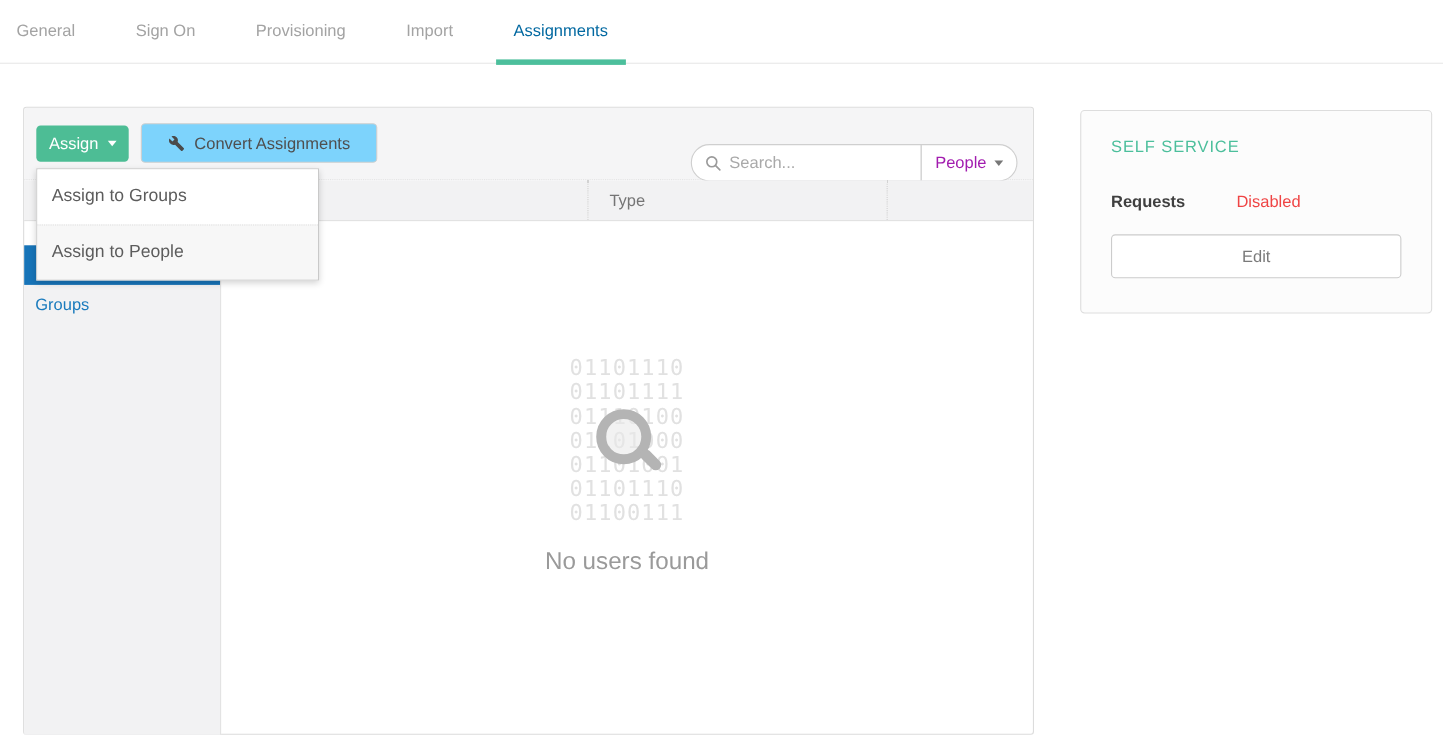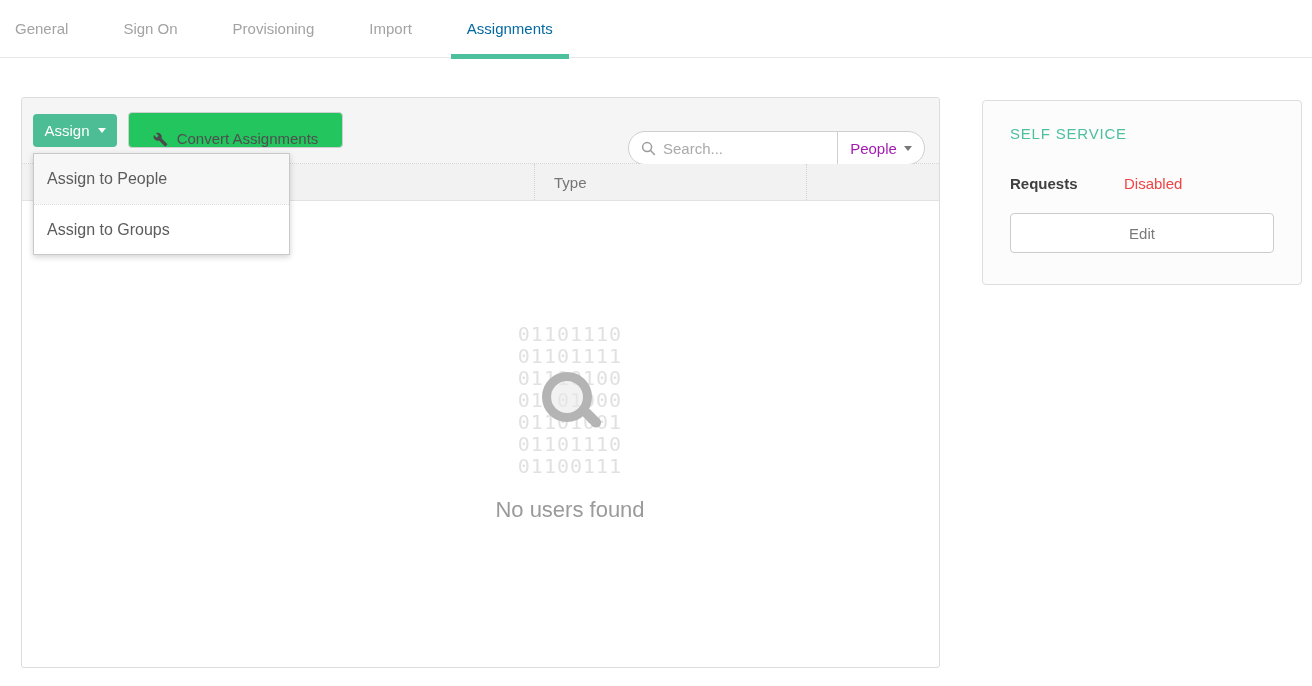--- a/index.html
+++ b/index.html
@@ -25,22 +25,22 @@
 
   .assign-btn { position:absolute; left:11px; top:16px; width:84px; height:33px;
     background:#4dbd95; border-radius:4px; color:#fff; font-size:15px;
     display:flex; align-items:center; justify-content:center; gap:8px; cursor:pointer; }
   .caret-white { width:0; height:0; border-left:4px solid transparent;
     border-right:4px solid transparent; border-top:5px solid #fff; }
   .caret-gray { width:0; height:0; border-left:4px solid transparent;
     border-right:4px solid transparent; border-top:5px solid #777; }
 
   .convert-btn { position:absolute; left:106px; top:14px; width:215px; height:36px;
-    background:#22c55e; border:1px solid #cfcfcf; border-radius:4px; display:flex;
-    align-items:flex-end; justify-content:center; gap:9px; font-size:15px;
+    background:#7dd3fc; border:1px solid #cfcfcf; border-radius:4px; display:flex;
+    align-items:center; justify-content:center; gap:9px; font-size:15px;
     color:#4f4f4f; cursor:pointer; }
 
   .search-wrap { position:absolute; left:606px; top:15px; height:34px; display:flex;margin-top:18px; }
   .search-box { width:210px; height:34px; background:#fff; border:1px solid #cfcfcf;
     border-radius:17px 0 0 17px; display:flex; align-items:center;
     padding-left:12px; gap:7px; }
   .search-box input { border:none; outline:none; background:transparent;
     font-size:15px; color:#555; width:165px; font-family:"Liberation Sans",sans-serif; }
   .search-box input::placeholder { color:#a9a9a9; }
   .people-box { width:88px; height:34px; background:#fff; border:1px solid #cfcfcf;
@@ -136,39 +136,43 @@
       </div>
     </div>
   </div>
 
   <div class="header-row">
     <div class="hdr-div" style="left:512px;"></div>
     <div class="hdr-type">Type</div>
     <div class="hdr-div" style="left:784px;"></div>
   </div>
 
+  <div class="sidebar">
+    <div class="side-item selected"></div>
+    <div class="side-item link">Groups</div>
+  </div>
 
   <div class="empty">
     <div class="binary">
       <div>01101110</div>
       <div>01101111</div>
       <div>01110100</div>
       <div>01101000</div>
       <div>01101001</div>
       <div>01101110</div>
       <div>01100111</div>
     </div>
     <div class="mag-ring"></div>
     <div class="mag-handle"></div>
     <div class="empty-msg">No users found</div>
   </div>
 
   <div class="menu">
+    <div class="menu-item">Assign to Groups</div>
     <div class="menu-item hovered">Assign to People</div>
-    <div class="menu-item">Assign to Groups</div>
   </div>
 
 </div>
 
 <div class="self-panel">
   <div class="self-title">SELF SERVICE</div>
   <div class="req-label">Requests</div>
   <div class="req-value">Disabled</div>
   <div class="edit-btn">Edit</div>
 </div>

